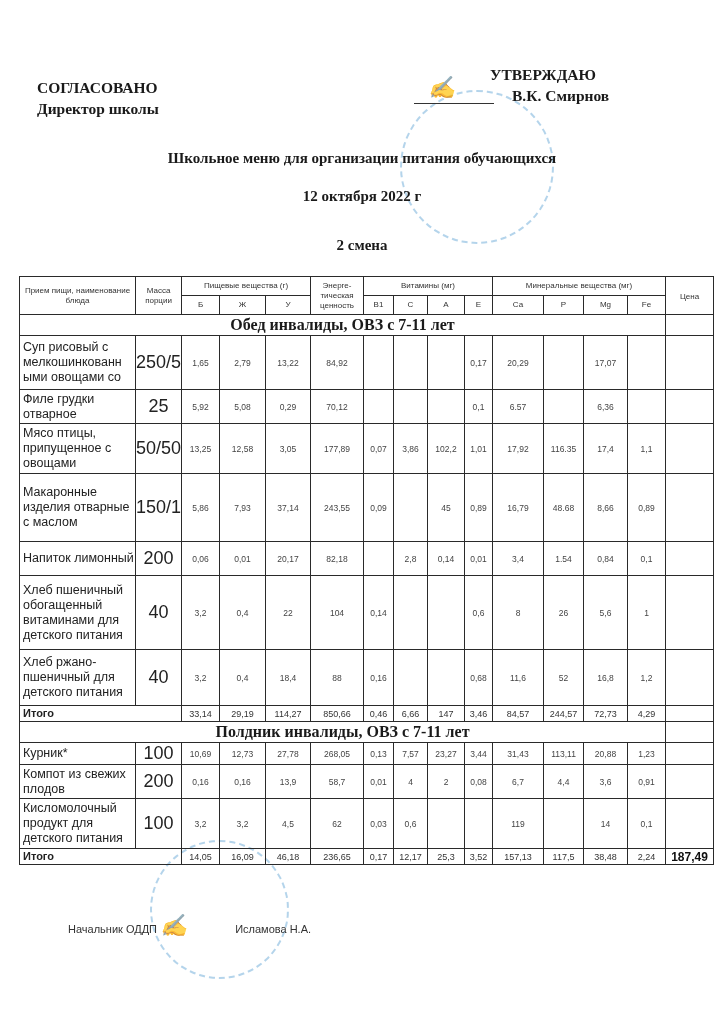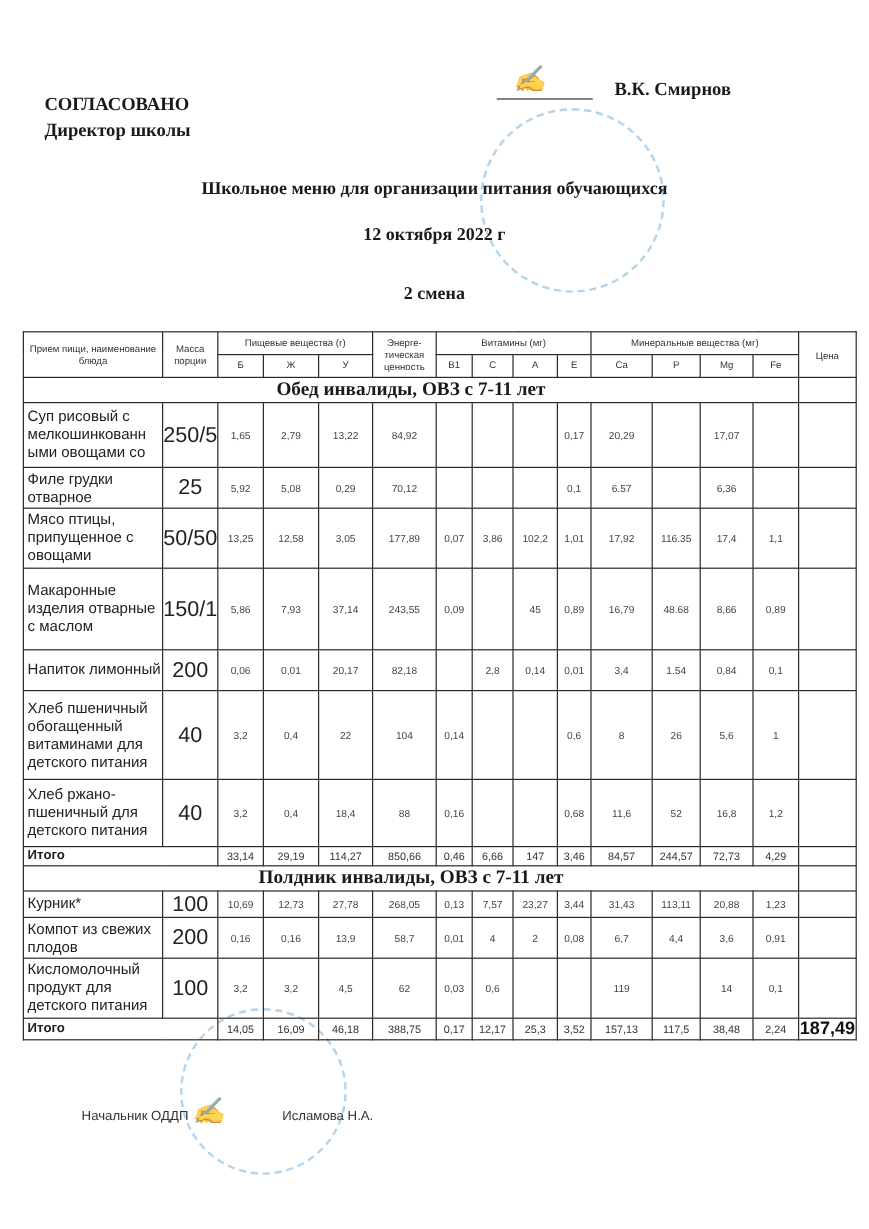--- a/index.html
+++ b/index.html
@@ -23,21 +23,21 @@
 
   table.menu { position: absolute; left: 19px; top: 276px; border-collapse: collapse; table-layout: fixed; width: 694px; }
   table.menu td { border: 1px solid #2a2a2a; padding: 0; text-align: center; vertical-align: middle; overflow: hidden; }
   .hd td { font-family: "Liberation Sans", "DejaVu Sans", sans-serif; font-size: 8px; color: #333; line-height: 10px; }
   .sec td.sec-title { font-family: "Liberation Serif", "DejaVu Serif", serif; font-weight: bold; font-size: 16px; height: 20px; }
   td.name { text-align: left !important; padding-left: 3px !important; font-family: "Liberation Sans", "DejaVu Sans", sans-serif; font-size: 12.5px; line-height: 15px; color: #222; }
   td.mass { font-family: "Liberation Sans", "DejaVu Sans", sans-serif; font-size: 18px; color: #222; }
   td.num { font-family: "Liberation Sans", "DejaVu Sans", sans-serif; font-size: 8.5px; color: #444; }
   tr.total td.name { font-weight: bold; font-size: 11px; }
   tr.total td.num { font-size: 9px; color: #333; margin-left: 20px; }
-  td.price { font-family: "Liberation Sans", "DejaVu Sans", sans-serif; font-weight: bold; font-size: 15px; color: #111; }
+  td.price { font-family: "Liberation Sans", "DejaVu Sans", sans-serif; font-weight: bold; font-size: 12px; color: #111; }
 
   .footer { left: 68px; top: 913px; font-size: 11px; color: #333; }
   .footer .sig { display: inline-block; width: 72px; }
 
   .stamp { border-radius: 50%; border: 2px dashed rgba(90,160,210,0.45); }
   .stamp1 { left: 400px; top: 90px; width: 150px; height: 150px; }
   .stamp2 { left: 150px; top: 840px; width: 135px; height: 135px; }
   .sigmark { color: rgba(60,60,170,0.8); font-family: "DejaVu Serif", serif; font-style: italic; font-size: 22px; }
 </style>
 </head>
@@ -45,20 +45,21 @@
 
 <div class="abs stamp stamp1"></div>
 <div class="abs stamp stamp2"></div>
 
 <div class="abs serif hdr-left">
   <div>СОГЛАСОВАНО</div>
   <div class="line2">Директор школы</div>
 </div>
 
 <div class="abs serif hdr-right">
+  <span class="approve">УТВЕРЖДАЮ</span>
   <span class="name-line">
     <span class="underline"></span>
     <span class="abs sigmark" style="left:40px;top:-8px;">✍</span>
     <span class="signer">В.К. Смирнов</span>
   </span>
 </div>
 
 <div class="abs serif title t1">Школьное меню для организации питания обучающихся</div>
 <div class="abs serif title t2">12 октября 2022 г</div>
 <div class="abs serif title t3">2 смена</div>
@@ -296,21 +297,21 @@
         <td class="num"></td>
         <td class="num">14</td>
         <td class="num">0,1</td>
         <td class="price"></td>
       </tr>
       <tr class="total" style="height: 16px;">
         <td class="name" colspan="2">Итого</td>
         <td class="num">14,05</td>
         <td class="num">16,09</td>
         <td class="num">46,18</td>
-        <td class="num">388,75</td>
+        <td class="num">236,65</td>
         <td class="num">0,17</td>
         <td class="num">12,17</td>
         <td class="num">25,3</td>
         <td class="num">3,52</td>
         <td class="num">157,13</td>
         <td class="num">117,5</td>
         <td class="num">38,48</td>
         <td class="num">2,24</td>
         <td class="price">187,49</td>
       </tr>

